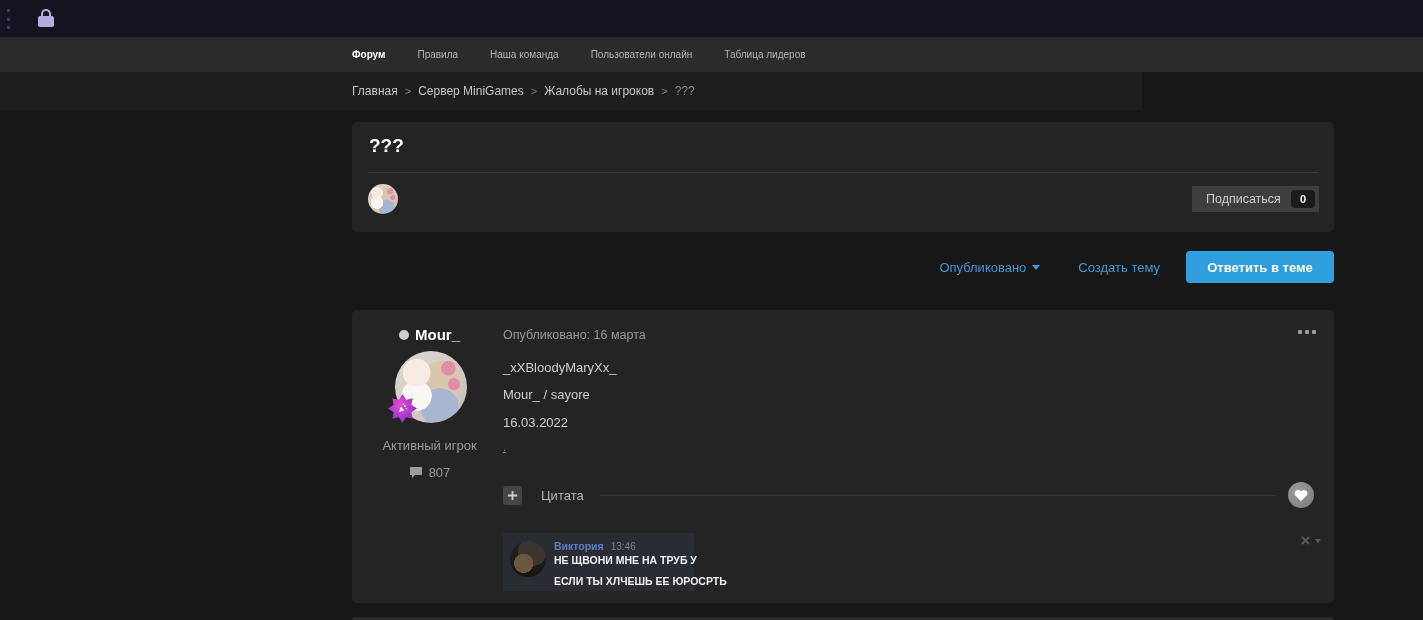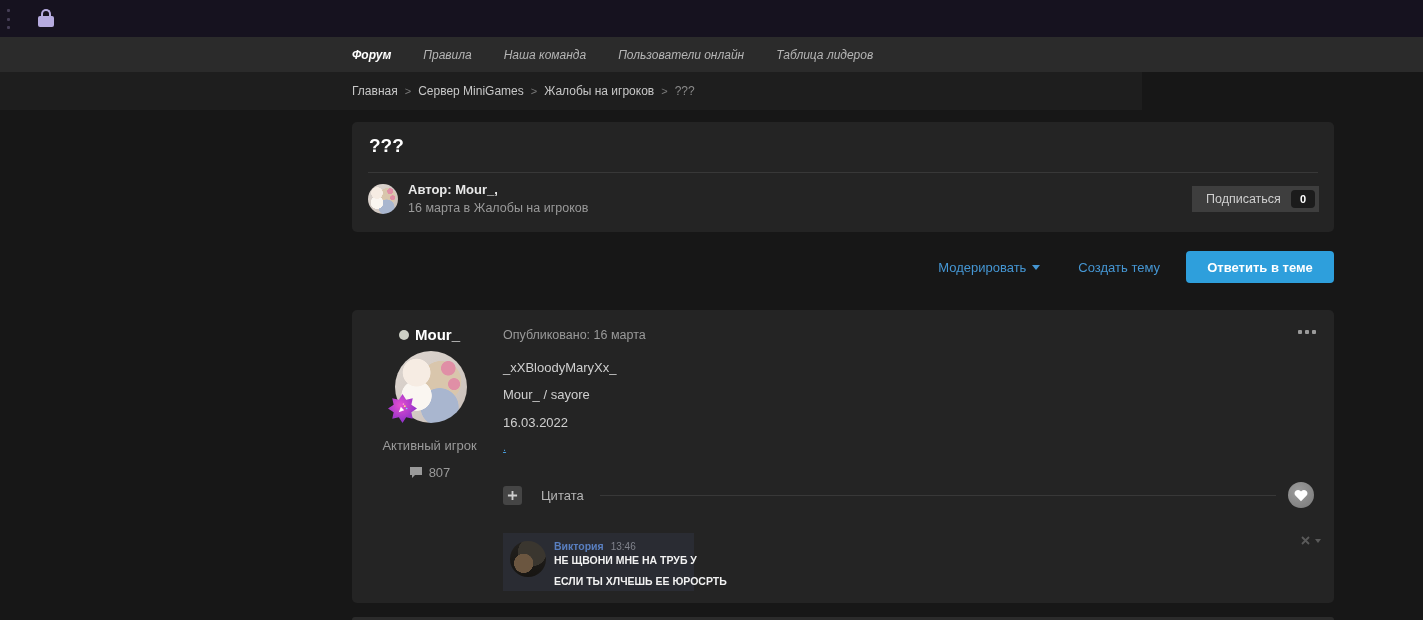--- a/index.html
+++ b/index.html
@@ -17,21 +17,21 @@
   .browser-dots { position:absolute; left:7px; top:9px; width:4px; height:20px; display:flex; flex-direction:column; justify-content:space-between; }
   .browser-dots i { width:3px; height:3px; border-radius:1px; background:#443d55; }
   .lock { position:absolute; left:38px; top:9px; width:16px; height:18px; }
   .lock .shackle { position:absolute; left:3px; top:0; width:10px; height:10px; border:2px solid #b6abdf; border-bottom:none; border-radius:5px 5px 0 0; }
   .lock .body { position:absolute; left:0; top:7px; width:16px; height:11px; background:#b6abdf; border-radius:2px; }
   .url { position:absolute; left:64px; top:9px; font-size:15px; color:#8e85a6; letter-spacing:.2px; white-space:nowrap; }
   .url .domain { color:#ffffff; font-weight:700; }
 
   
   .nav-bar { position:absolute; left:0; top:37px; width:1423px; height:35px; background:#2b2b2b; display:flex; align-items:center; padding-left:352px; }
-  .nav-item { font-size:12px; color:#b5b5b5; margin-right:32px; cursor:pointer; white-space:nowrap;font-style:italic; }
+  .nav-item { font-size:10px; color:#b5b5b5; margin-right:32px; cursor:pointer; white-space:nowrap; }
   .nav-item.active { color:#ffffff; font-weight:700; }
 
   
   .crumb-bar { position:absolute; left:0; top:72px; width:1142px; height:38px; background:#1e1e1e; }
   .crumbs { position:absolute; left:352px; top:0; height:38px; display:flex; align-items:center; font-size:12px; color:#c7c7c7; white-space:nowrap; }
   .crumb-sep { color:#7a7a7a; margin:0 7px; font-size:11px; }
   .crumb-last { color:#8a8a8a; }
   .crumb-right { position:absolute; right:89px; top:0; height:38px; display:flex; align-items:center; font-size:12px; color:#c7c7c7; }
   .crumb-right .item { display:flex; align-items:center; margin-left:22px; cursor:pointer; }
   .crumb-right svg { margin-right:7px; }
@@ -150,33 +150,29 @@
       <span>Жалобы на игроков</span>
       <span class="crumb-sep">&gt;</span>
       <span class="crumb-last">???</span>
     </div>
   </div>
 
   <div class="topic-card">
     <div class="topic-title">???</div>
     <div class="topic-divider"></div>
     <div class="author-avatar avatar-art"></div>
-    <div class="author-meta">
-      <div class="author-line1">Автор: Mour_,</div>
-      <div class="author-line2">16 марта в Жалобы на игроков</div>
-    </div>
     <button class="subscribe-btn">
       <span class="subscribe-label">Подписаться</span>
       <span class="subscribe-count">0</span>
     </button>
   </div>
 
   <div class="action-row">
     <div class="link-blue moderate">
-      <span>Модерировать</span>
+      <span>Опубликовано</span>
       <span class="caret-down"></span>
     </div>
     <div class="link-blue create-topic">Создать тему</div>
     <button class="reply-btn">Ответить в теме</button>
   </div>
 
   <div class="post-card">
 
     <div class="post-left">
       <div class="post-author-row">

